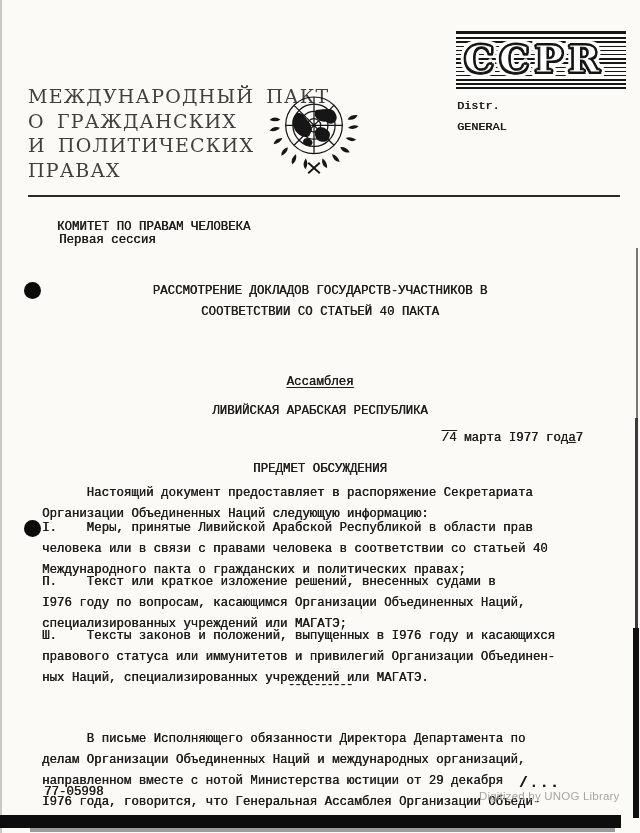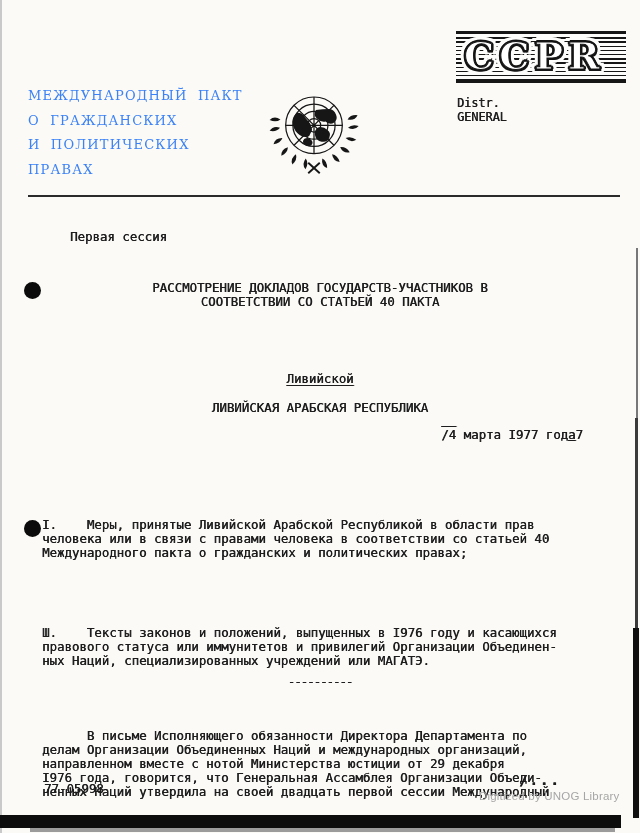--- a/index.html
+++ b/index.html
@@ -1,28 +1,28 @@
 <!DOCTYPE html>
 <html><head>
 <meta charset="utf-8">
 <style>
   html,body{margin:0;padding:0;background:#e8e8e6;}
   .page{position:relative;width:640px;height:833px;background:#fbfaf7;overflow:hidden;
         font-family:"DejaVu Sans Mono","Liberation Mono",monospace;}
   .pre{white-space:pre;}
-  .tw{font-size:12.4px;line-height:14px;color:#1d1d1d;text-shadow:.4px 0 0 currentColor;}
+  .tw{font-size:12.4px;line-height:21px;color:#1d1d1d;text-shadow:.4px 0 0 currentColor;font-family:Liberation Mono, monospace;}
   .abs{position:absolute;}
   .center{position:absolute;left:0;width:640px;text-align:center;}
   .u{text-decoration:underline;text-underline-offset:2px;}
   .ovl{text-decoration:overline;}
   .unl{text-decoration:underline;}
   .serif-title{position:absolute;left:28px;top:84px;font-family:"DejaVu Serif","Liberation Serif",serif;
-        font-size:13px;line-height:24.5px;letter-spacing:1.2px;word-spacing:5px;color:#3b82f6;}
+        font-size:19px;line-height:24.5px;letter-spacing:1.2px;word-spacing:5px;color:#404040;}
   .emblem{position:absolute;left:266px;top:88px;}
-  .ccpr{position:absolute;left:456px;top:31px;width:170px;height:52px;overflow:hidden;}
+  .ccpr{position:absolute;left:456px;top:31px;width:170px;height:58px;overflow:hidden;}
   .ccpr-stripes{position:absolute;left:0;top:0;right:0;bottom:0;box-sizing:border-box;
         background:repeating-linear-gradient(to bottom,#161616 0 1.4px,#fdfdfb 1.4px 4.2px);
         border-top:2.5px solid #161616;border-bottom:2.5px solid #161616;}
   .ccpr-text{position:absolute;left:8px;top:50%;transform:translateY(-53%);
         font-family:"DejaVu Serif","Liberation Serif",serif;font-weight:bold;font-size:38px;letter-spacing:5px;
         color:#ffffff;-webkit-text-stroke:1px #141414;
         text-shadow:-1.5px -1.5px 0 #141414,1.5px -1.5px 0 #141414,-1.5px 1.5px 0 #141414,1.5px 1.5px 0 #141414,
         -2px 0 0 #141414,2px 0 0 #141414,0 -2px 0 #141414,0 2px 0 #141414,
         -4px -4px 0 #fdfdfb,4px -4px 0 #fdfdfb,-4px 4px 0 #fdfdfb,4px 4px 0 #fdfdfb,
         -5px 0 0 #fdfdfb,5px 0 0 #fdfdfb,0 -5px 0 #fdfdfb,0 5px 0 #fdfdfb;}
@@ -90,38 +90,45 @@
   <div class="ccpr">
     <div class="ccpr-stripes"></div>
     <div class="ccpr-text">CCPR</div>
   </div>
 
   <div class="abs tw pre" style="left:457px;top:96px;font-size:11.8px;">Distr.
 GENERAL</div>
 
   <div class="rule"></div>
 
-  <div class="abs tw" style="left:70px;top:230px;">Первая сессия</div>
+  <div class="abs tw" style="left:57px;top:217px;">КОМИТЕТ ПО ПРАВАМ ЧЕЛОВЕКА</div>
+  <div class="abs tw" style="left:59px;top:230px;">Первая сессия</div>
 
   <div class="dot" style="top:282px;"></div>
   <div class="dot" style="top:520px;"></div>
 
   <div class="center tw pre" style="top:281px;text-align:center;">РАССМОТРЕНИЕ ДОКЛАДОВ ГОСУДАРСТВ-УЧАСТНИКОВ В
 СООТВЕТСТВИИ СО СТАТЬЕЙ 40 ПАКТА</div>
-  <div class="center tw u" style="top:372px;">Ливийской</div>
+  <div class="center tw u" style="top:372px;">Ассамблея</div>
   <div class="center tw" style="top:401px;">ЛИВИЙСКАЯ АРАБСКАЯ РЕСПУБЛИКА</div>
 
   <div class="abs tw" style="right:57px;top:428px;">
     <span class="ovl">/4</span><span> марта I977 год</span><span class="unl">а</span><span>7</span>
   </div>
 
+  <div class="center tw" style="top:459px;">ПРЕДМЕТ ОБСУЖДЕНИЯ</div>
 
+  <div class="block tw pre" style="top:483px;">      Настоящий документ предоставляет в распоряжение Секретариата
+Организации Объединенных Наций следующую информацию:</div>
   <div class="block tw pre" style="top:518px;">I.    Меры, принятые Ливийской Арабской Республикой в области прав
 человека или в связи с правами человека в соответствии со статьей 40
 Международного пакта о гражданских и политических правах;</div>
+  <div class="block tw pre" style="top:572px;">П.    Текст или краткое изложение решений, внесенных судами в
+I976 году по вопросам, касающимся Организации Объединенных Наций,
+специализированных учреждений или МАГАТЭ;</div>
   <div class="block tw pre" style="top:626px;">Ш.    Тексты законов и положений, выпущенных в I976 году и касающихся
 правового статуса или иммунитетов и привилегий Организации Объединен-
 ных Наций, специализированных учреждений или МАГАТЭ.</div>
   <div class="center tw" style="top:675px;letter-spacing:-1px;">----------</div>
   <div class="block tw pre" style="top:729px;">      В письме Исполняющего обязанности Директора Департамента по
 делам Организации Объединенных Наций и международных организаций,
 направленном вместе с нотой Министерства юстиции от 29 декабря
 I976 года, говорится, что Генеральная Ассамблея Организации Объеди-
 ненных Наций утвердила на своей двадцать первой сессии Международный</div>
 

